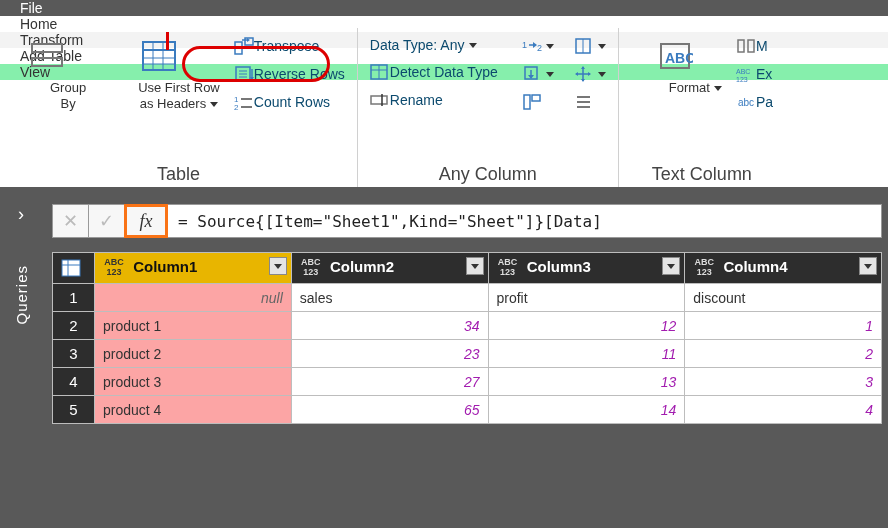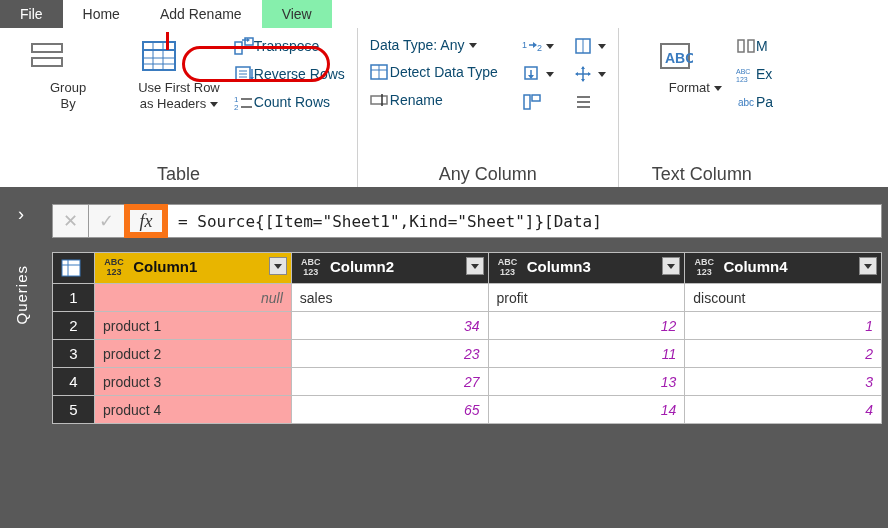--- a/index.html
+++ b/index.html
@@ -13,20 +13,21 @@
     overflow: hidden;
     position: relative;
   }
   
   .tabstrip {
     display: flex;
     height: 28px;
     background: #595959;
     color: #fff;
     align-items: stretch;
+    flex-direction: column;
   }
   .tab {
     padding: 0 20px;
     display: flex;
     align-items: center;
     font-size: 14px;
     cursor: pointer;
     user-select: none;
   }
   .tab.file { background: #595959; color:#fff; }
@@ -121,21 +122,21 @@
   .formula-btn {
     width:36px; height:34px; display:flex;align-items:center;justify-content:center;
     color:#bbb; background:#f7f7f7; border:1px solid #999; border-right:none;
     font-size:18px; cursor:pointer;
   }
   .formula-btn:nth-child(2){ font-style:normal;}
   .fx-label {
     width:44px; height:34px; display:flex;align-items:center;justify-content:center;
     font-style:italic; font-family:"Times New Roman",serif;
     font-size:18px; color:#333;
-    border:6px solid #f97316; background:#f7f7f7;
+    border:3px solid #f97316; background:#f7f7f7;
   }
   .formula-input {
     flex:1; height:34px; border:1px solid #999; border-left:none;
     padding:0 10px;
     font-family: Consolas, monospace;
     font-size:16px; color:#222;
     background:#fff;
   }
   .data-table {
     border-collapse: collapse;
@@ -186,21 +187,22 @@
   td.null { text-align:right; font-style:italic; color:#666;}
   
   svg { display:block; }
 </style>
 </head>
 <body>
 
 <div class="tabstrip">
   <div class="tab file">File</div>
   <div class="tab active">Home</div>
-  <div class="tab" style="background:#fff;color:#333;">Add Rename</div>
+  <div class="tab light">Transform</div>
+  <div class="tab" style="background:#fff;color:#333;">Add Table</div>
   <div class="tab" style="background:#86efac;color:#333;">View</div>
   <div style="flex:1;background:#fff;"></div>
 </div>
 
 <div class="ribbon">
 
   <div class="ribbon-group">
     <div class="group-body">
       <div class="big-btn">
         <span class="icon-box">

